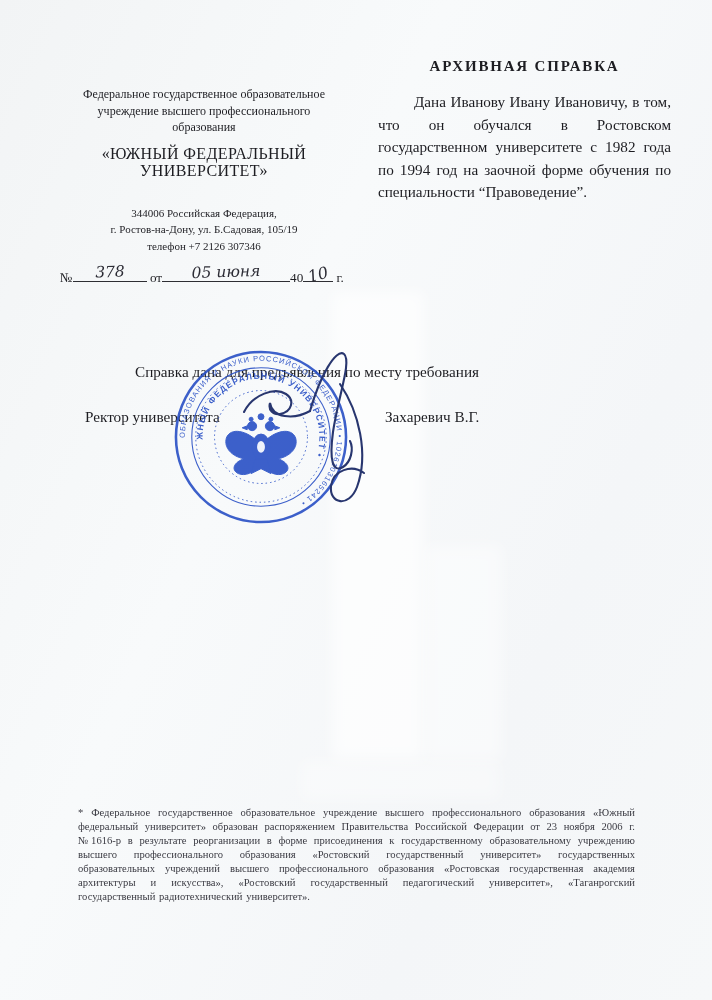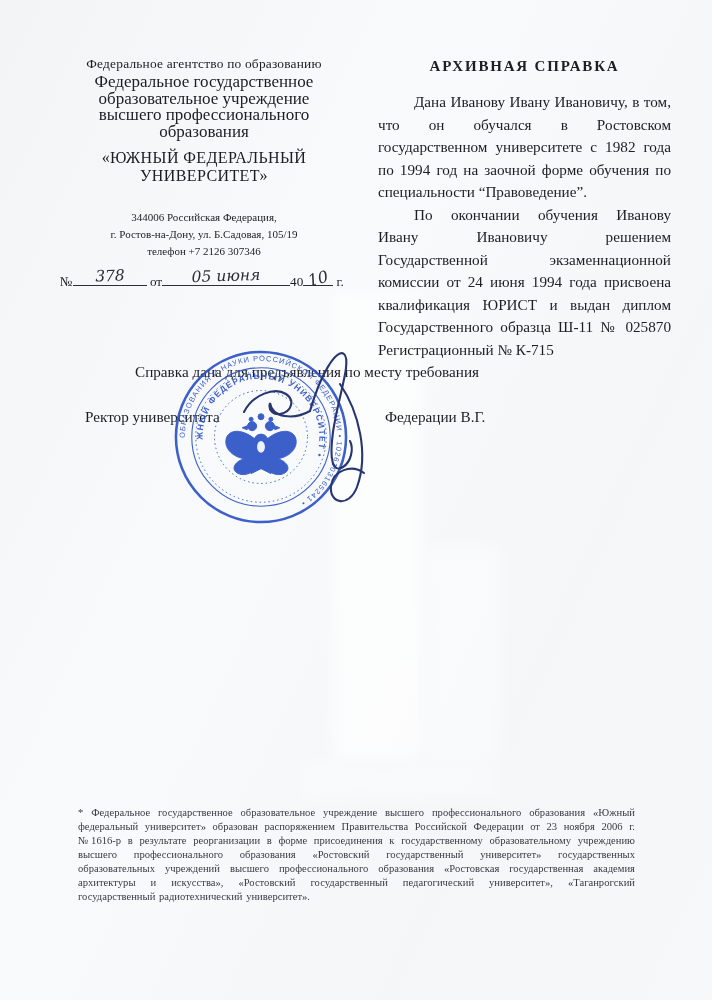--- a/index.html
+++ b/index.html
@@ -13,21 +13,21 @@
   }
   
   .scan-band{position:absolute;background:rgba(255,255,255,.65);filter:blur(7px);}
   .band1{left:332px;top:292px;width:92px;height:468px;}
   .band2{left:424px;top:545px;width:78px;height:215px;background:rgba(255,255,255,.45);}
   .band3{left:300px;top:760px;width:200px;height:40px;background:rgba(255,255,255,.35);}
 
   
   .left-col{position:absolute;left:58px;top:56px;width:292px;text-align:center;}
   .agency{font-size:13.4px;letter-spacing:.2px;}
-  .institution{margin-top:2px;font-size:17px;line-height:16.6px;padding:0 8px;}
+  .institution{margin-top:30px;font-size:12px;line-height:16.6px;padding:0 8px;}
   .university{margin-top:9px;font-size:16px;line-height:17.5px;font-weight:normal;letter-spacing:.4px;}
   .address{margin-top:25px;font-size:11px;line-height:16.6px;}
   .number-line{margin-top:12px;font-size:13.2px;text-align:left;padding-left:2px;white-space:nowrap;}
   .blank{display:inline-block;border-bottom:1px solid #2e2e33;position:relative;height:14px;vertical-align:baseline;}
   .b1{width:74px;}
   .b2{width:128px;}
   .b3{width:30px;}
   .hand{
     position:absolute;left:0;right:0;bottom:0px;text-align:center;
     font-family:"DejaVu Serif",serif;font-style:italic;
@@ -61,46 +61,44 @@
 </head>
 <body>
 
 <div class="page">
 
   <div class="scan-band band1"></div>
   <div class="scan-band band2"></div>
   <div class="scan-band band3"></div>
 
   <div class="left-col">
-    <div class="agency">Федеральное агентство по образованию</div>
     <div class="institution">Федеральное государственное образовательное учреждение высшего профессионального образования</div>
     <div class="university">«ЮЖНЫЙ ФЕДЕРАЛЬНЫЙ УНИВЕРСИТЕТ»</div>
     <div class="address">
       <div>344006 Российская Федерация,</div>
       <div>г. Ростов-на-Дону, ул. Б.Садовая, 105/19</div>
       <div>телефон +7 2126 307346</div>
     </div>
     <div class="number-line">
       <span>№</span><span class="blank b1"><span class="hand">378</span></span>
       <span>от</span><span class="blank b2"><span class="hand">05 июня</span></span><span>40</span><span class="blank b3"><span class="hand hand-year">10</span></span>
       <span>г.</span>
     </div>
   </div>
 
   <div class="right-col">
     <div class="cert-title">АРХИВНАЯ СПРАВКА</div>
     <p>Дана Иванову Ивану Ивановичу, в том, что он обучался в Ростовском государственном университете с 1982 года по 1994 год на заочной форме обучения по специальности “Правоведение”.</p>
-    <p>По окончании обучения Иванову Ивану Ивановичу решением Государственной экзаменнационной комиссии от 24 июня 1994 года присвоена квалификация ЮРИСТ и выдан диплом Государственного образца Ш-11 № 025870 Регистрационный № К-715</p>
   </div>
 
   <div class="purpose">Справка дана для предъявления по месту требования</div>
 
   <div class="signer-row">
     <span class="signer-role">Ректор университета</span>
-    <span class="signer-name">Федерации В.Г.</span>
+    <span class="signer-name">Захаревич В.Г.</span>
   </div>
 
   <div class="stamp-wrap" id="stampInk" style="color: rgb(45, 83, 198);">
     <svg width="178" height="178" viewBox="0 0 180 180">
       <defs>
         <path id="outerArc" d="M90,90 m-77,0 a77,77 0 1,1 154,0 a77,77 0 1,1 -154,0" fill="none"></path>
         <path id="innerArc" d="M90,90 m-59,0 a59,59 0 1,1 118,0 a59,59 0 1,1 -118,0" fill="none"></path>
       </defs>
       <circle cx="90" cy="90" r="86" fill="none" stroke="currentColor" stroke-width="2.6"></circle>
       <circle cx="90" cy="90" r="70" fill="none" stroke="currentColor" stroke-width="1.1"></circle>

